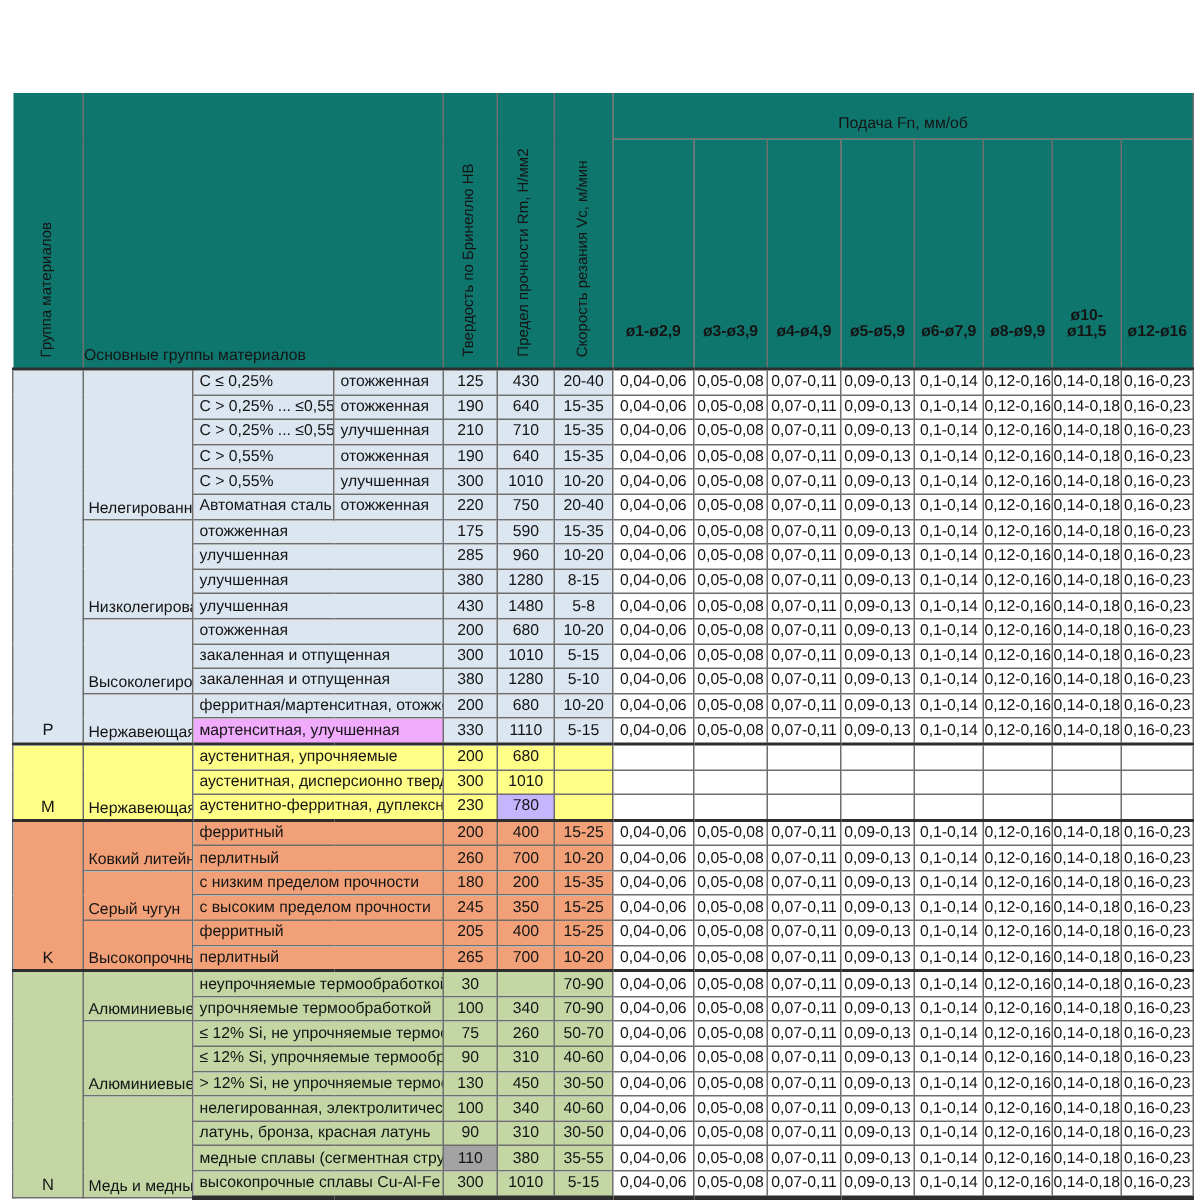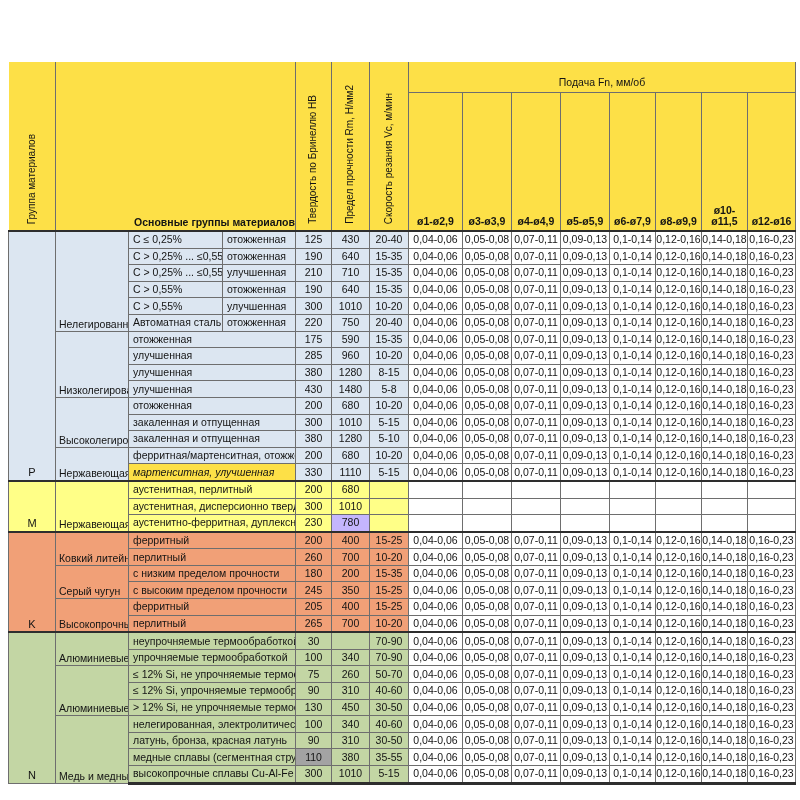--- a/index.html
+++ b/index.html
@@ -8,33 +8,33 @@
     font-family:"Liberation Sans","DejaVu Sans",sans-serif;color:#141414;
     overflow:hidden;
   }
   .table-wrap{position:absolute;left:8px;top:62px;}
   table{
     border-collapse:collapse;table-layout:fixed;width:787px;
     font-size:10.5px;line-height:1.05;
   }
   
   thead th{
-    background:#fde047;font-weight:normal;padding:0;
+    background:#0f766e;font-weight:normal;padding:0;
     border-left:1px solid #6e6e6e;border-right:1px solid #6e6e6e;
   }
   thead tr.hrow1 th:first-child{border-left:none;}
   th.span2{border-bottom:2px solid #2e2e2e;vertical-align:bottom;}
   th.feed-head{border-bottom:1px solid #6e6e6e;vertical-align:bottom;text-align:center;height:26px;padding-bottom:4px;}
-  tr.hrow2 th{border-bottom:2px solid #2e2e2e;vertical-align:bottom;text-align:center;font-weight:bold;height:134px;padding-bottom:3px;}
+  tr.hrow2 th{border-bottom:2px solid #2e2e2e;vertical-align:bottom;text-align:center;font-weight:bold;height:134px;padding-bottom:18px;}
   .vtext{
     display:inline-block;
     writing-mode:vertical-rl;transform:rotate(180deg);
     font-size:10px;white-space:nowrap;padding:4px 0 6px 0;
   }
-  th.center-bot{text-align:right;padding-bottom:2px;font-weight:bold;}
+  th.center-bot{text-align:left;padding-bottom:2px;}
   
   tbody td{
     border:1px solid #6e6e6e;padding:0;height:15.6px;overflow:hidden;
     white-space:nowrap;background:#ffffff;
   }
   tbody td.ltxt{text-align:left;padding:0 2px 0 4px;}
   tbody td.ctxt{text-align:center;}
   tbody td.group-letter{vertical-align:bottom;text-align:center;font-size:11px;padding-bottom:1px;}
   tbody td.group-label{vertical-align:bottom;text-align:left;padding:0 0 1px 3px;}
   tr.section-start td{border-top:2px solid #2e2e2e;}
@@ -284,37 +284,37 @@
           <td class="ctxt">0,04-0,06</td>
           <td class="ctxt">0,05-0,08</td>
           <td class="ctxt">0,07-0,11</td>
           <td class="ctxt">0,09-0,13</td>
           <td class="ctxt">0,1-0,14</td>
           <td class="ctxt">0,12-0,16</td>
           <td class="ctxt">0,14-0,18</td>
           <td class="ctxt">0,16-0,23</td>
         </tr>
         <tr>
-          <td class="ltxt" colspan="2" style="background: #fde047; font-style: italic;">мартенситная, улучшенная</td>
+          <td class="ltxt" colspan="2" style="background: #f0abfc;">мартенситная, улучшенная</td>
           <td class="ctxt" style="background: rgb(220, 230, 241);">330</td>
           <td class="ctxt" style="background: rgb(220, 230, 241);">1110</td>
           <td class="ctxt" style="background: rgb(220, 230, 241);">5-15</td>
           <td class="ctxt">0,04-0,06</td>
           <td class="ctxt">0,05-0,08</td>
           <td class="ctxt">0,07-0,11</td>
           <td class="ctxt">0,09-0,13</td>
           <td class="ctxt">0,1-0,14</td>
           <td class="ctxt">0,12-0,16</td>
           <td class="ctxt">0,14-0,18</td>
           <td class="ctxt">0,16-0,23</td>
         </tr>
         <tr class="section-start">
           <td class="group-letter" rowspan="3" style="background: rgb(255, 255, 135);">M</td>
           <td class="group-label" rowspan="3" style="background: rgb(255, 255, 135);">Нержавеющая ст</td>
-          <td class="ltxt" colspan="2" style="background: rgb(255, 255, 135);">аустенитная, перлитный</td>
+          <td class="ltxt" colspan="2" style="background: rgb(255, 255, 135);">аустенитная, упрочняемые</td>
           <td class="ctxt" style="background: rgb(255, 255, 135);">200</td>
           <td class="ctxt" style="background: rgb(255, 255, 135);">680</td>
           <td class="ctxt" style="background: rgb(255, 255, 135);"></td>
           <td class="ctxt"></td>
           <td class="ctxt"></td>
           <td class="ctxt"></td>
           <td class="ctxt"></td>
           <td class="ctxt"></td>
           <td class="ctxt"></td>
           <td class="ctxt"></td>

